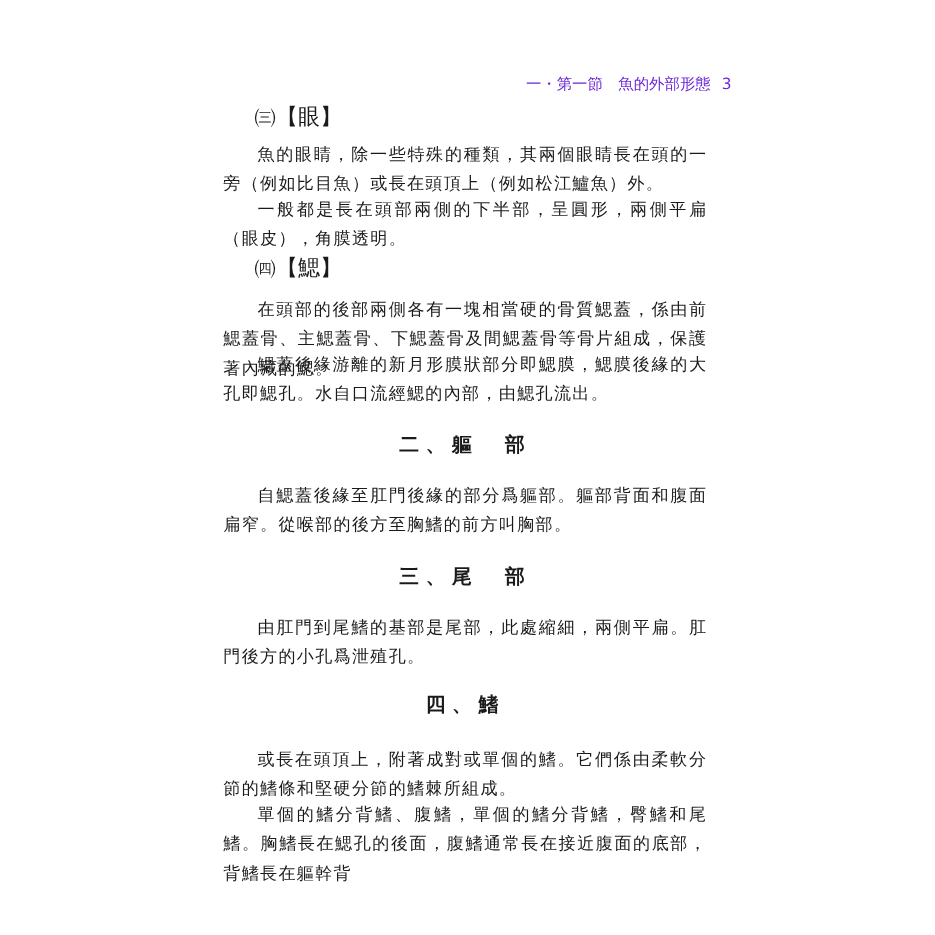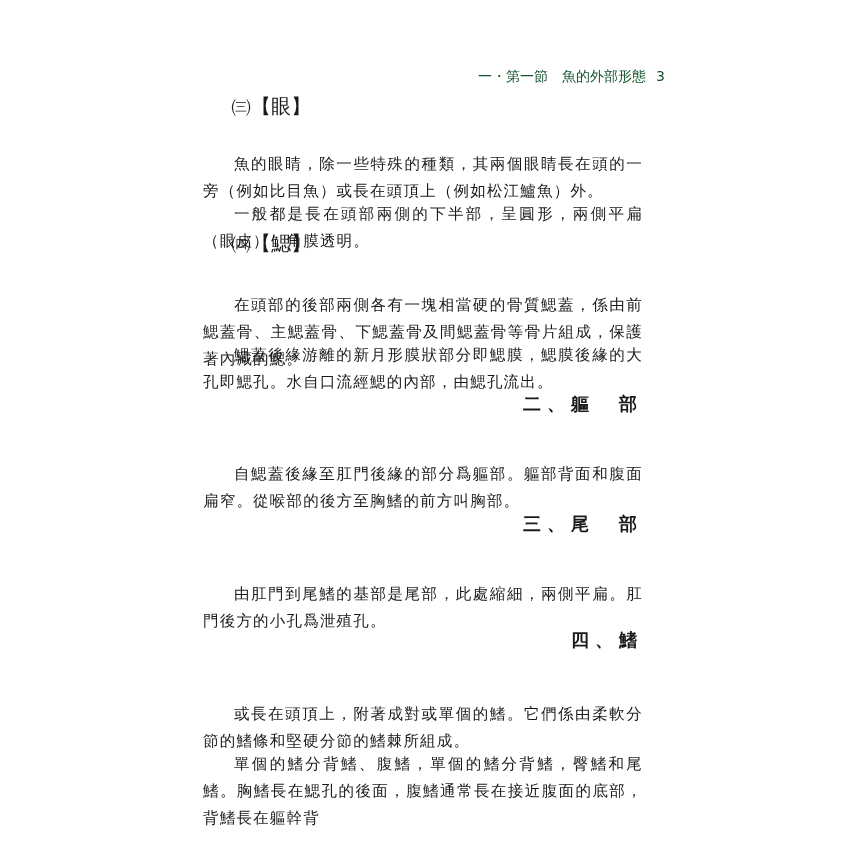--- a/index.html
+++ b/index.html
@@ -2,27 +2,27 @@
 <html><head>
   <meta charset="utf-8">
   <style>
     html, body { margin: 0; padding: 0; }
     body {
       width: 850px; height: 850px; background: #ffffff; position: relative; overflow: hidden;
       font-family: "DejaVu Serif", serif; color: #1a1a1a;
     }
     .header {
       position: absolute; left: 455px; top: 68px; width: 210px; text-align: right;
-      font-family: "DejaVu Sans", sans-serif; font-size: 14px; color: #14532d;
+      font-family: "DejaVu Sans", sans-serif; font-size: 14px; color: #6d28d9;
     }
     .header .pn { margin-left: 10px; }
     .content { position: absolute; left: 203px; top: 0; width: 440px; }
     .sub { position: absolute; left: 28px; font-size: 20px; }
-    .para { position: absolute; left: 0; width: 440px; font-size: 15.5px; line-height: 27px; text-indent: 31px; letter-spacing: 1.2px; text-align: justify; margin-top: 24px; }
-    .h2 { position: absolute; left: 0; width: 440px; text-align: right; font-size: 18px; font-weight: bold; letter-spacing: 6px; }
+    .para { position: absolute; left: 0; width: 440px; font-size: 15.5px; line-height: 27px; text-indent: 31px; letter-spacing: 1.2px; text-align: justify; }
+    .h2 { position: absolute; left: 0; width: 440px; text-align: center; font-size: 18px; font-weight: bold; letter-spacing: 6px; }
   </style>
 </head>
 <body>
 
 <div class="header">
   <span>一・第一節　魚的外部形態</span><span class="pn">3</span>
 </div>
 
 <div class="content">
   <div class="sub" style="top:93px">㈢【眼】</div>

